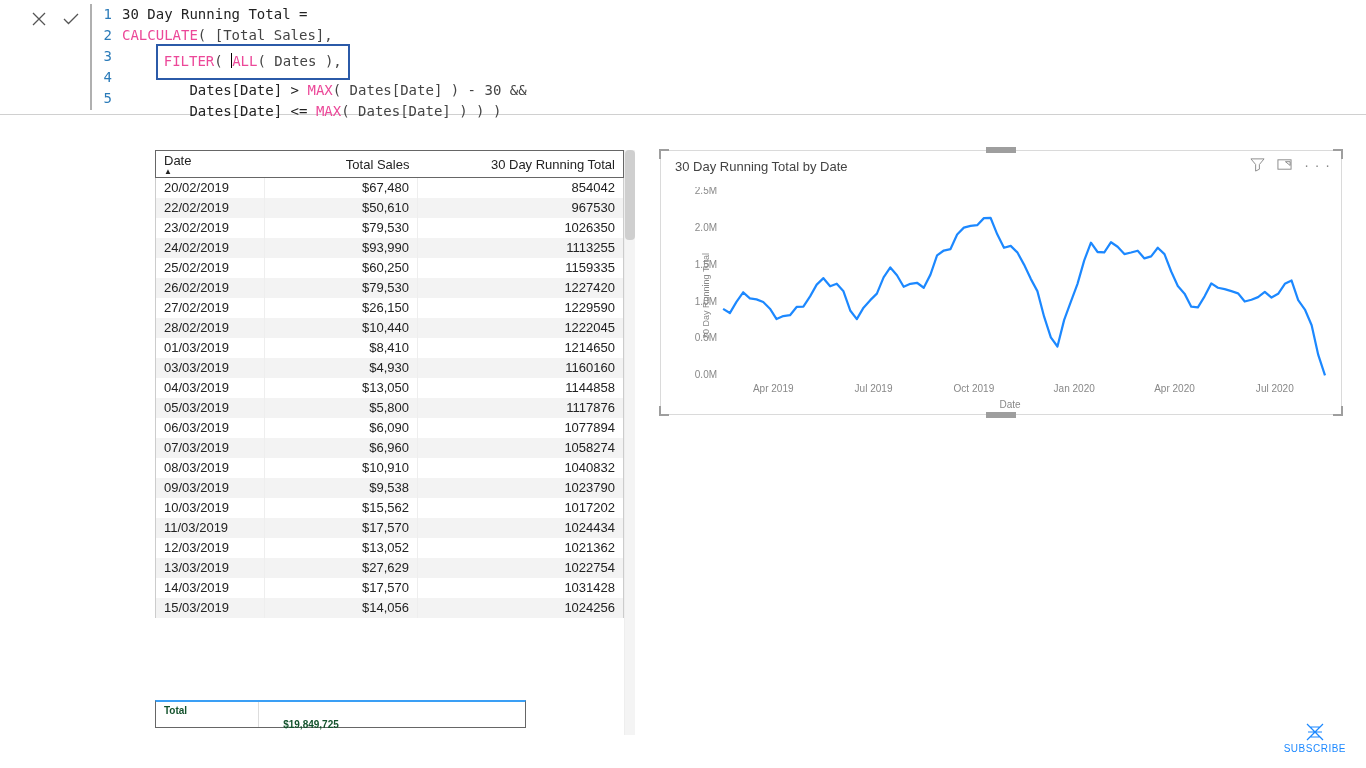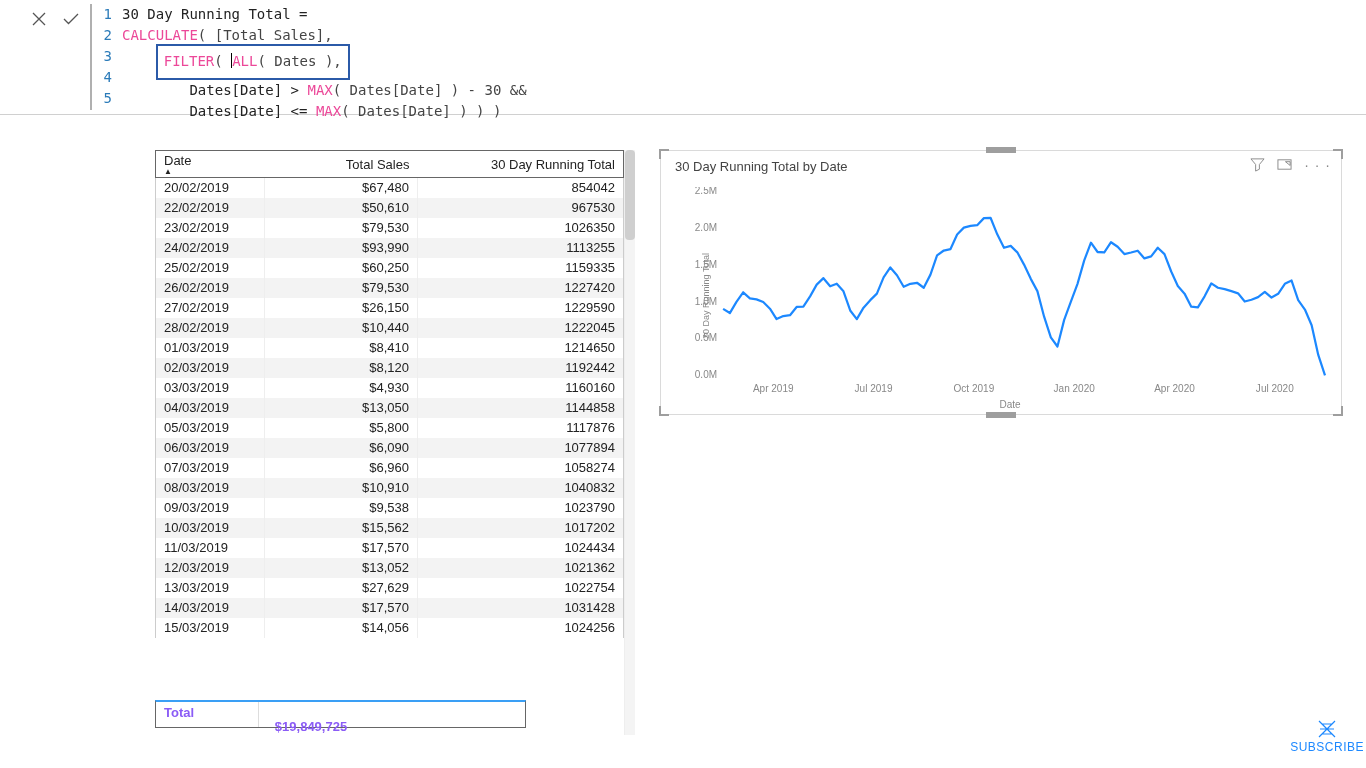--- a/index.html
+++ b/index.html
@@ -25,21 +25,21 @@
 table.data thead th+th{text-align:right}
 table.data tbody tr:nth-child(odd){background:#fff}
 table.data tbody tr:nth-child(even){background:#f3f3f3}
 table.data tbody td{border-left:1px solid #eee;border-right:1px solid #eee}
 table.data tbody td:first-child{border-left:1px solid #ccc}
 table.data tbody td:last-child{border-right:1px solid #ccc}
 .col-date{width:86px}
 .col-sales{width:120px;text-align:right}
 .col-rt{width:162px;text-align:right}
 .sort-arrow{display:block;font-size:8px;line-height:6px;margin-top:1px}
-.table-footer{position:absolute;top:580px;left:155px;width:369px;height:25px;border-top:2px solid #3a9ff5;border-bottom:1px solid #666;border-left:1px solid #666;border-right:1px solid #666;display:flex;font-size:13px;font-weight:700;color:#8b5cf6}
+.table-footer{position:absolute;top:580px;left:155px;width:369px;height:25px;border-top:2px solid #3a9ff5;border-bottom:1px solid #666;border-left:1px solid #666;border-right:1px solid #666;display:flex;font-size:10px;font-weight:700;color:#14532d}
 .tf-cell1{width:86px;padding:3px 8px;border-right:1px solid #ddd}
 .tf-cell2{flex:1;text-align:center;padding:17px 8px}
 .tf-cell3{width:162px}
 .chart-wrap{position:absolute;top:30px;left:660px;width:680px;height:263px;border:1px solid #dadada;background:#fff}
 .sel-corner{position:absolute;width:8px;height:8px}
 .sel-tl{top:-2px;left:-2px;border-top:2px solid #9e9e9e;border-left:2px solid #9e9e9e}
 .sel-tr{top:-2px;right:-2px;border-top:2px solid #9e9e9e;border-right:2px solid #9e9e9e}
 .sel-bl{bottom:-2px;left:-2px;border-bottom:2px solid #9e9e9e;border-left:2px solid #9e9e9e}
 .sel-br{bottom:-2px;right:-2px;border-bottom:2px solid #9e9e9e;border-right:2px solid #9e9e9e}
 .sel-handle{position:absolute;width:30px;height:6px;background:#9e9e9e}
@@ -47,21 +47,21 @@
 .sel-hb{bottom:-4px;left:50%;transform:translateX(-50%)}
 .chart-title{position:absolute;top:8px;left:14px;font-size:13px;color:#444}
 .chart-tools{position:absolute;top:6px;right:10px;display:flex;gap:12px;color:#888}
 .chart-body{position:absolute;top:36px;left:28px;right:10px;bottom:10px}
 .y-axis-label{position:absolute;top:50%;left:-22px;transform:translate(-4px,-50%) rotate(-90deg);font-size:9px;color:#888;white-space:nowrap}
 .x-axis-label{position:absolute;bottom:-6px;left:50%;transform:translateX(-50%);font-size:10px;color:#888}
 svg.plot{width:100%;height:100%}
 .y-tick-label{font-size:10px;fill:#888;text-anchor:end}
 .x-tick-label{font-size:10px;fill:#888;text-anchor:middle}
 .line-series{fill:none;stroke:#1c88ff;stroke-width:2.2;stroke-linejoin:round}
-.subscribe{position:absolute;right:2px;bottom:14px;color:#1c88ff;font-size:12px;text-align:center;letter-spacing:.5px}
+.subscribe{position:absolute;right:20px;bottom:14px;color:#1c88ff;font-size:10px;text-align:center;letter-spacing:.5px}
 .subscribe svg{display:block;margin:0 auto 1px}
 </style>
 </head>
 <body>
 
 <div class="formula-bar">
   <div class="fb-buttons">
     <div class="fb-btn">
       <svg width="16" height="16" viewBox="0 0 16 16">
           <path d="M2 2 L14 14 M14 2 L2 14" stroke="#555" stroke-width="1.3" fill="none"></path>
@@ -138,25 +138,20 @@
           </tr>
           <tr>
             <td class="col-date">28/02/2019</td>
             <td class="col-sales">$10,440</td>
             <td class="col-rt">1222045</td>
           </tr>
           <tr>
             <td class="col-date">01/03/2019</td>
             <td class="col-sales">$8,410</td>
             <td class="col-rt">1214650</td>
-          </tr>
-          <tr>
-            <td class="col-date">02/03/2019</td>
-            <td class="col-sales">$8,120</td>
-            <td class="col-rt">1192442</td>
           </tr>
           <tr>
             <td class="col-date">03/03/2019</td>
             <td class="col-sales">$4,930</td>
             <td class="col-rt">1160160</td>
           </tr>
           <tr>
             <td class="col-date">04/03/2019</td>
             <td class="col-sales">$13,050</td>
             <td class="col-rt">1144858</td>

